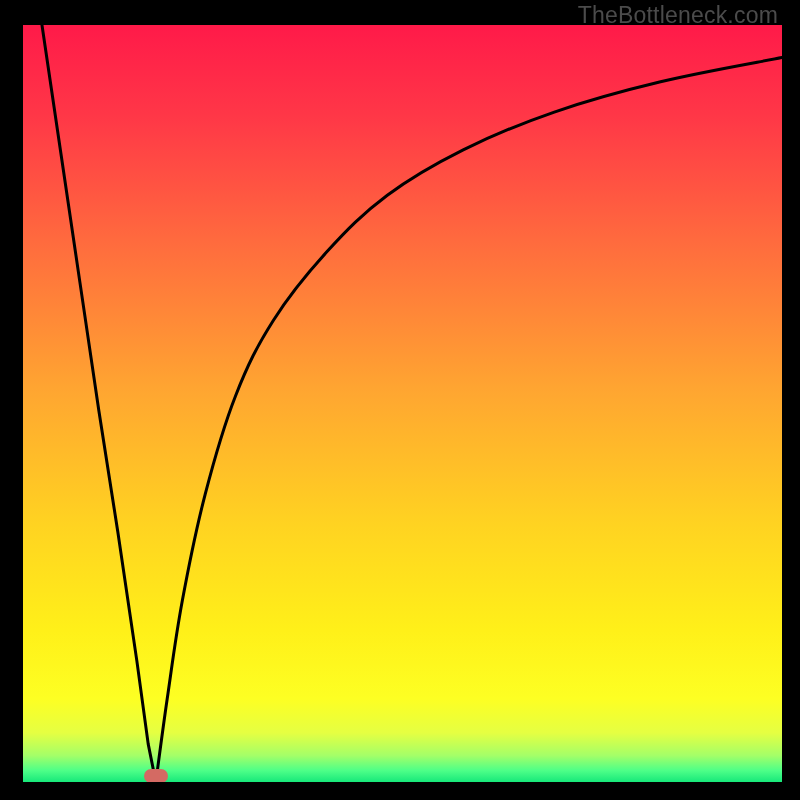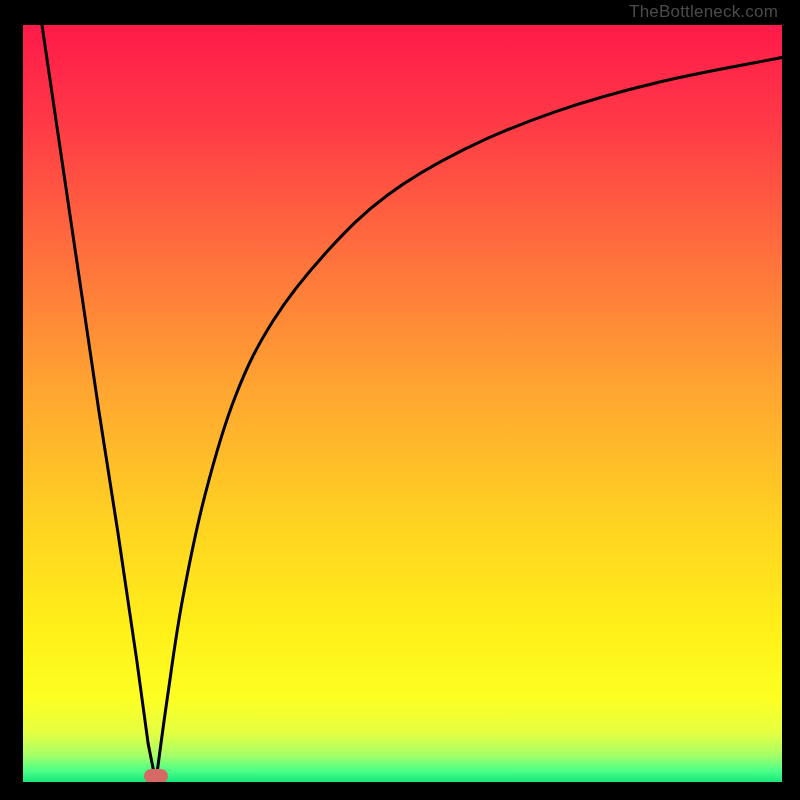--- a/index.html
+++ b/index.html
@@ -31,21 +31,21 @@
   }
   .gradient-bg {
     position: absolute;
     inset: 0;
   }
   .watermark {
     position: absolute;
     top: 2px;
     right: 22px;
     color: #4b4b4b;
-    font-size: 17px;
+    font-size: 23px;
     font-weight: 400;
     letter-spacing: 0.2px;
     user-select: none;
   }
   svg.curve {
     position: absolute;
     inset: 0;
   }
   .marker {
     position: absolute;

